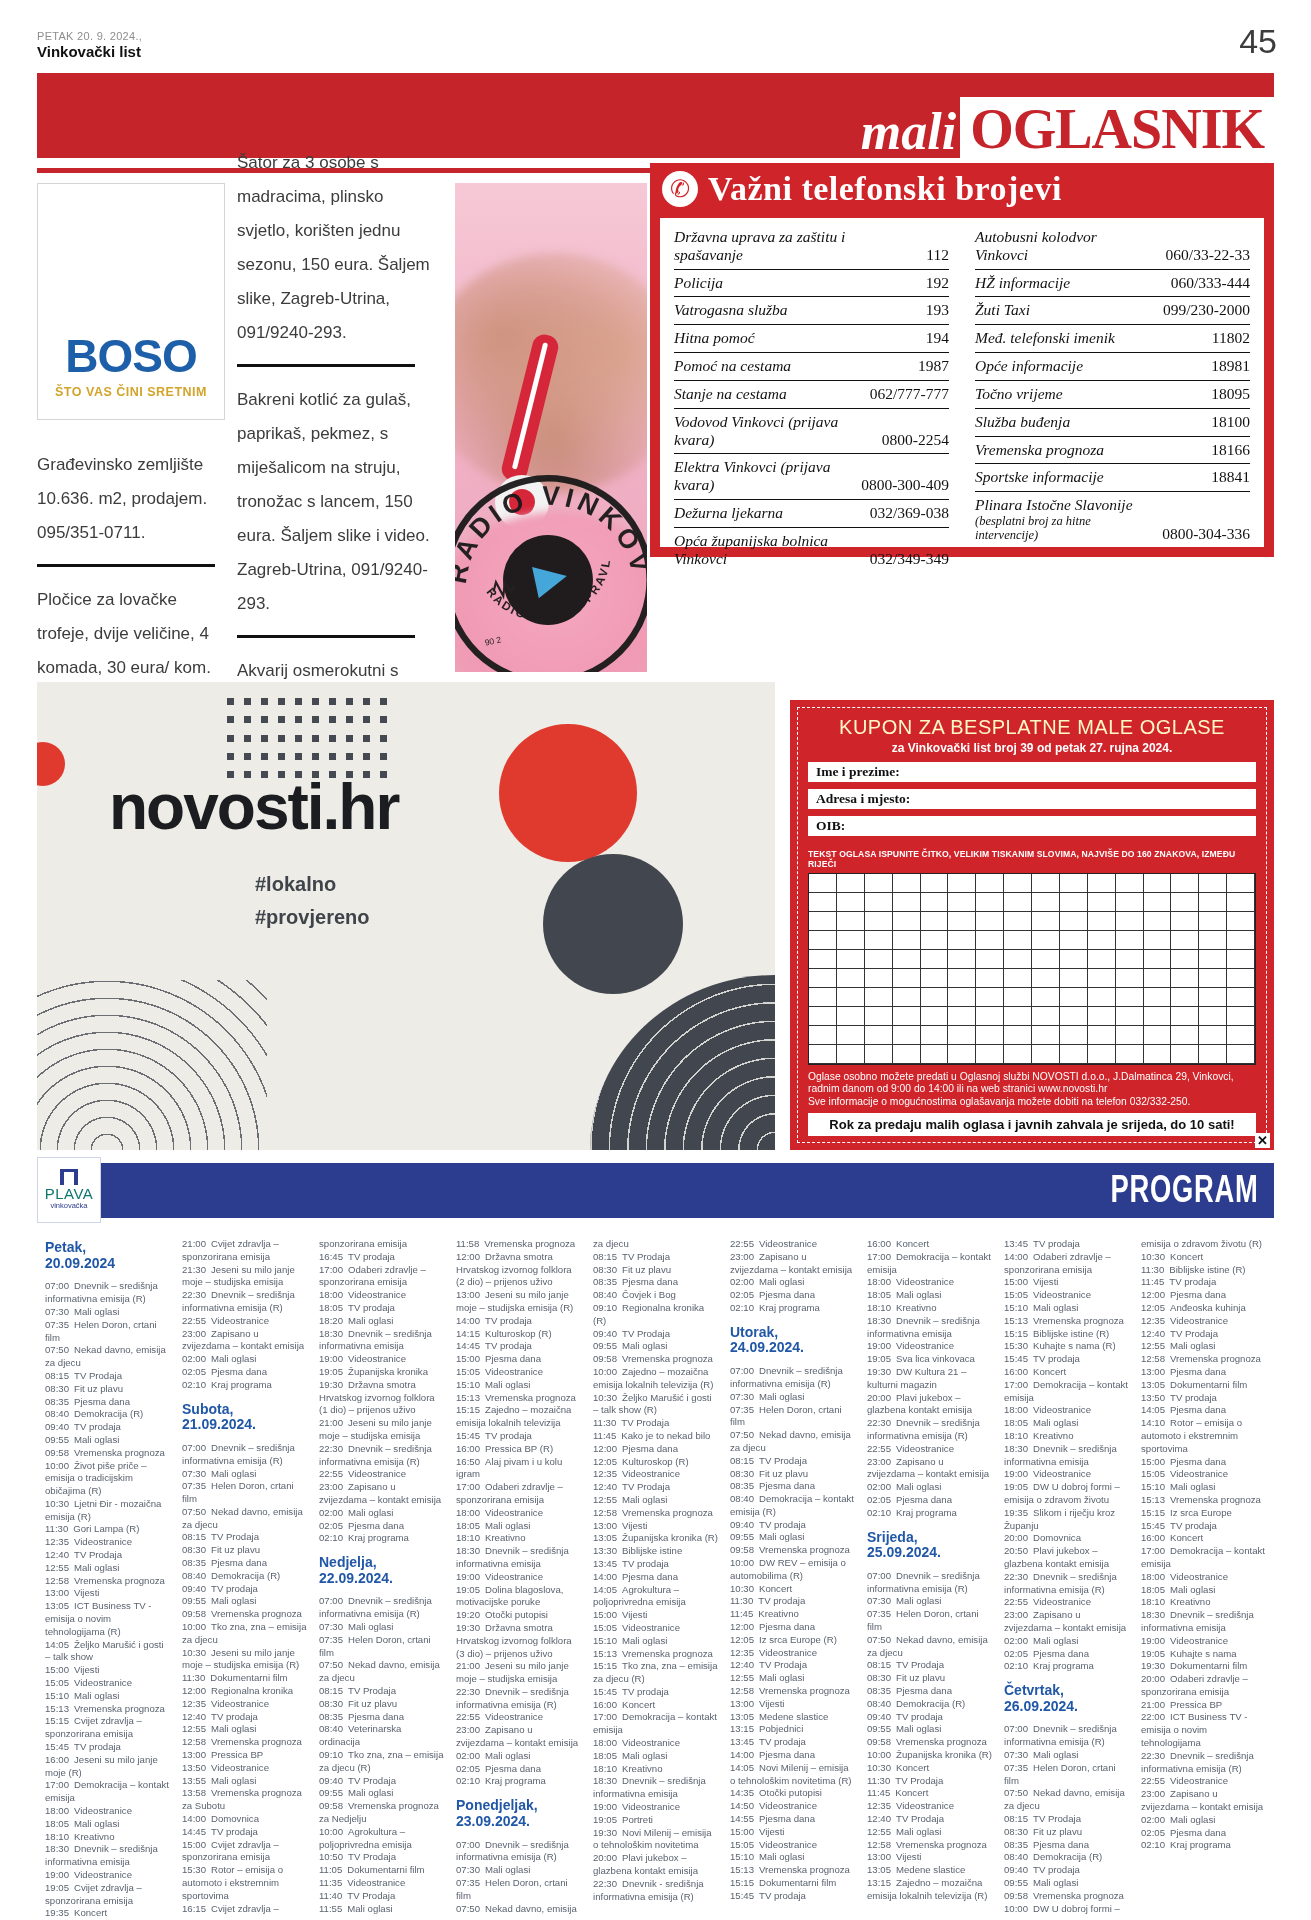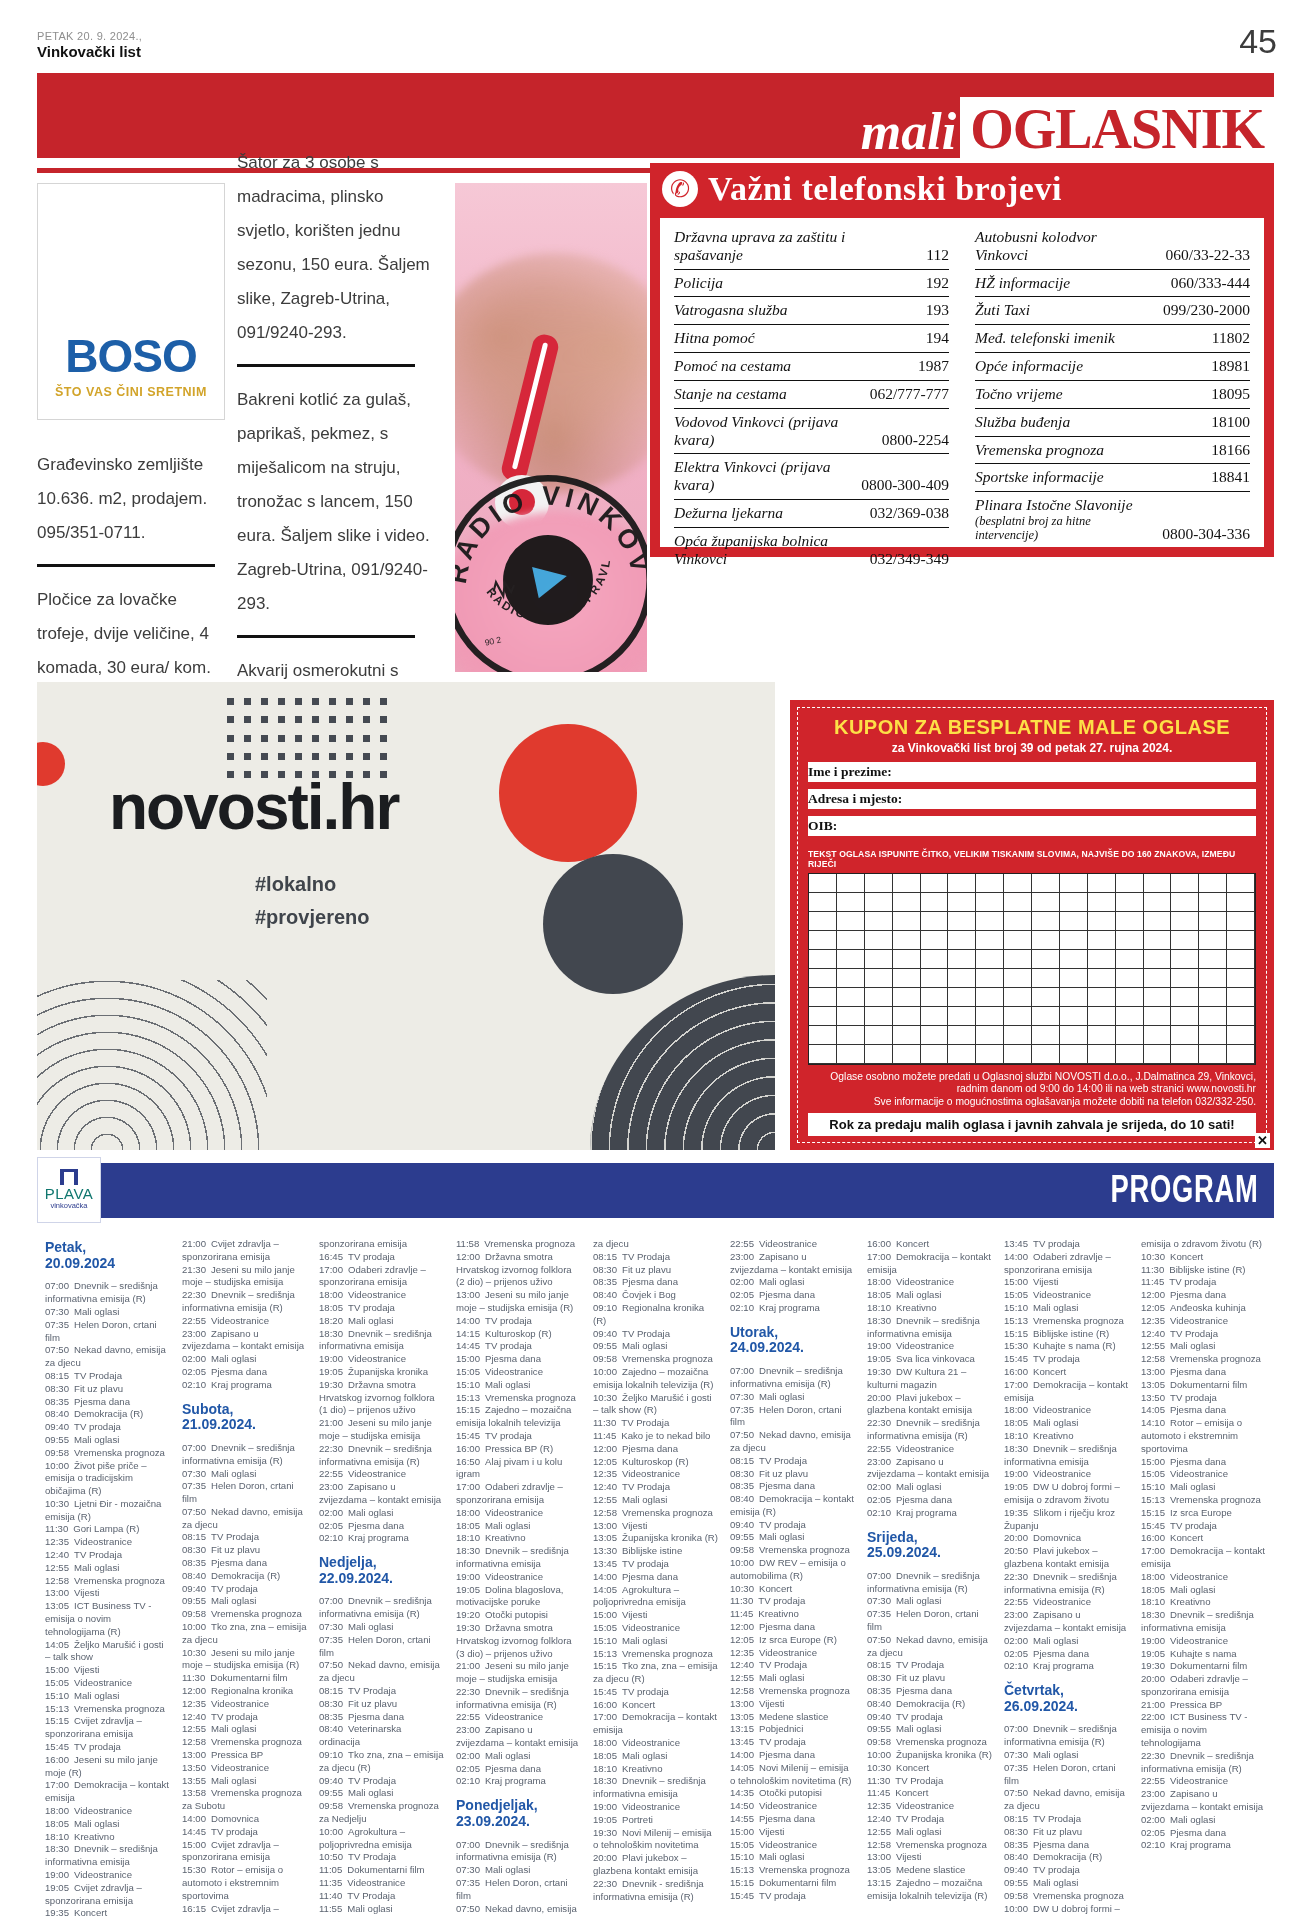--- a/index.html
+++ b/index.html
@@ -73,29 +73,29 @@
         opacity:.8;}
   .wedge{position:absolute;right:0;bottom:0;width:185px;height:175px;background:#42474f;
          border-top-left-radius:100% 100%;}
   .wedge:after{content:"";position:absolute;right:0;bottom:0;width:185px;height:175px;
          border-top-left-radius:100% 100%;
          background:repeating-radial-gradient(circle at 100% 100%,transparent 0 17px,rgba(237,236,230,.85) 17px 18.5px);}
   
   .coupon{position:absolute;left:790px;top:700px;width:484px;height:450px;background:#d0242b;box-sizing:border-box;}
   .cinner{position:absolute;left:7px;top:7px;right:7px;bottom:7px;border:1.5px dashed #fff;
           padding:8px 10px 6px 10px;box-sizing:border-box;display:flex;flex-direction:column;}
-  .ctitle{color:#fde047;font-weight:bold;font-size:20px;text-align:center;letter-spacing:.5px;}
+  .ctitle{color:#fef9c3;font-weight:normal;font-size:20px;text-align:center;letter-spacing:.5px;}
   .csub{color:#fff;font-weight:bold;font-size:12px;text-align:center;margin-top:2px;}
-  .cfield{background:#fff;height:20px;margin-top:7px;display:flex;align-items:center;
+  .cfield{background:#fff;height:20px;margin-top:7px;display:flex;align-items:center;padding-left:8px;
           font-family:"Liberation Serif",serif;font-weight:bold;font-size:13.5px;color:#111;}
   .cinstr{color:#fff;font-weight:bold;font-size:8.6px;text-align:left;margin:13px 0 4px 0;letter-spacing:.1px;}
   .cgrid{background:#fff;border:1px solid #222;display:grid;grid-template-columns:repeat(16,1fr);
          grid-auto-rows:19px;}
   .ccell{border-right:1px solid #333;border-bottom:1px solid #333;}
-  .cfoot{color:#fff;font-size:10.3px;text-align:right;line-height:1.2;margin-top:6px;}
+  .cfoot{color:#fff;font-size:10.3px;text-align:left;line-height:1.2;margin-top:6px;}
   .cdeadline{background:#fff;color:#111;font-weight:bold;font-size:13px;text-align:center;
              padding:4px 18px;margin-top:5px;}
   .cx{position:absolute;right:-4px;bottom:-6px;background:#fff;color:#111;font-weight:bold;
       font-size:13px;padding:0 2px;}
   
   .progbar{position:absolute;left:37px;top:1163px;width:1237px;height:55px;background:#2c3c8e;}
   .progtitle{position:absolute;right:16px;top:5px;color:#fff;font-weight:800;font-size:38px;
              transform:scaleX(.72);transform-origin:right center;letter-spacing:1px;}
   .plava{position:absolute;left:0px;top:-6px;width:64px;height:66px;background:#fff;border:1px solid #cfd4e8;
          display:flex;flex-direction:column;align-items:center;justify-content:center;box-sizing:border-box;}

